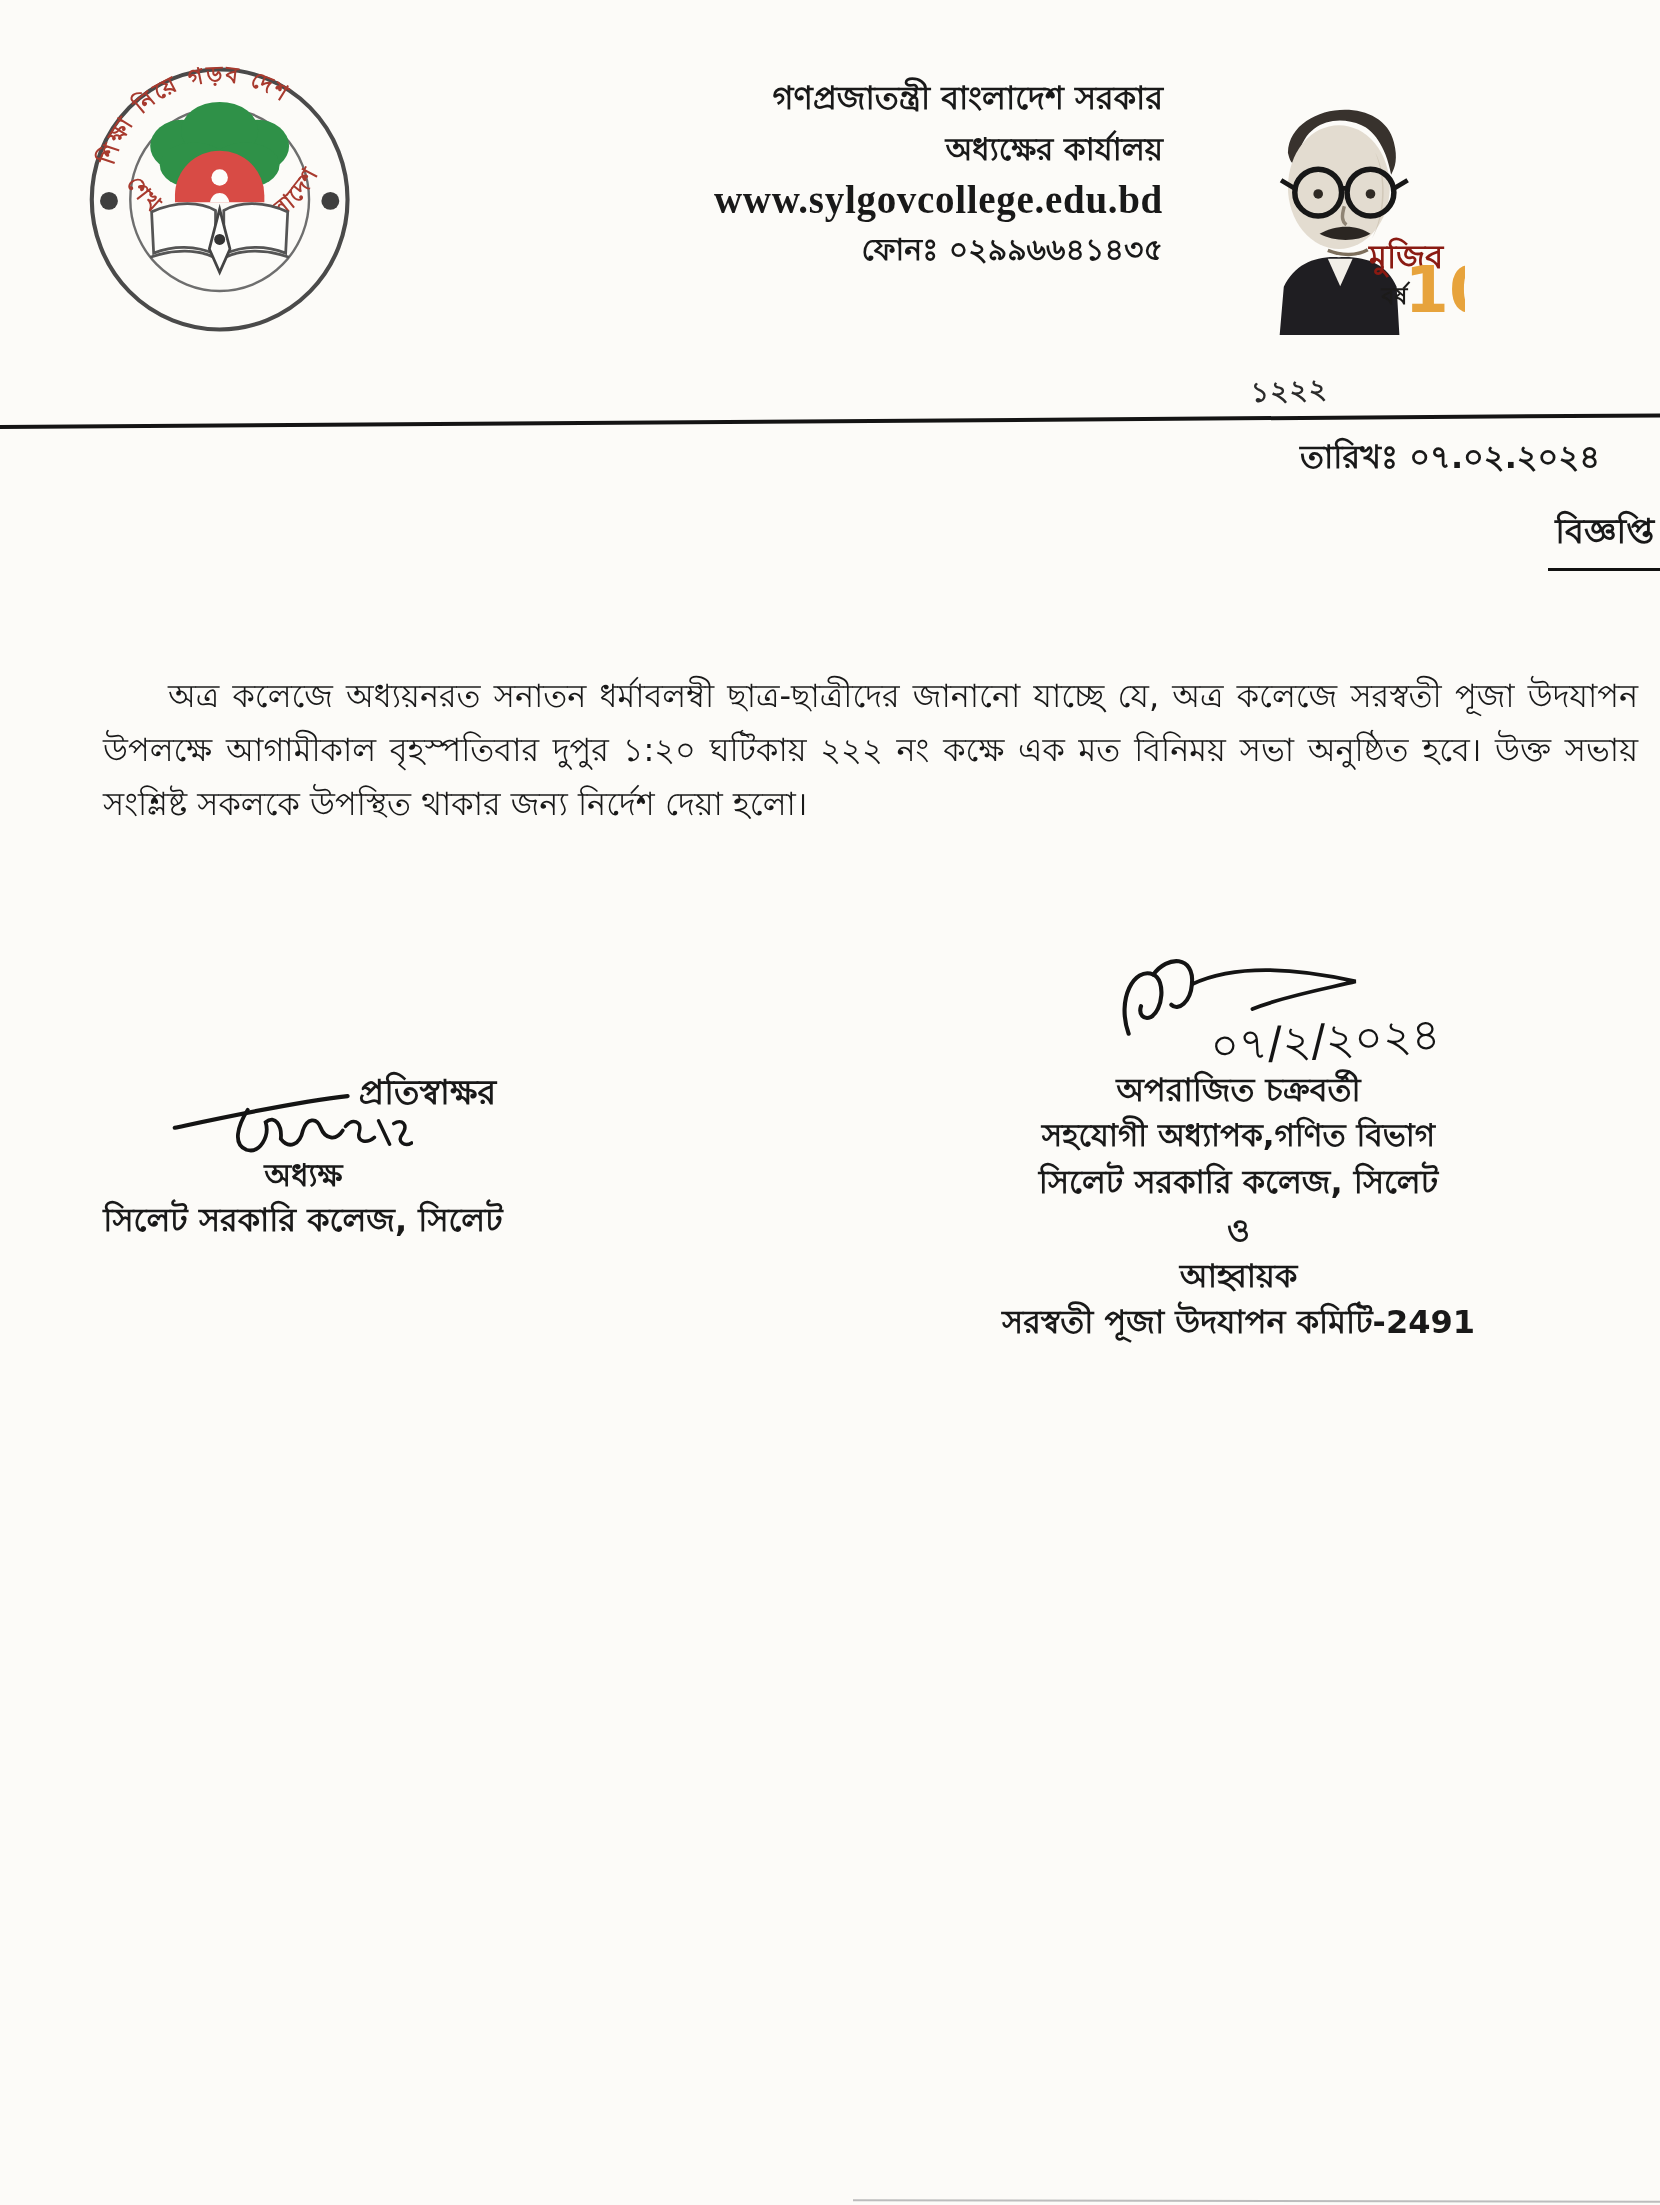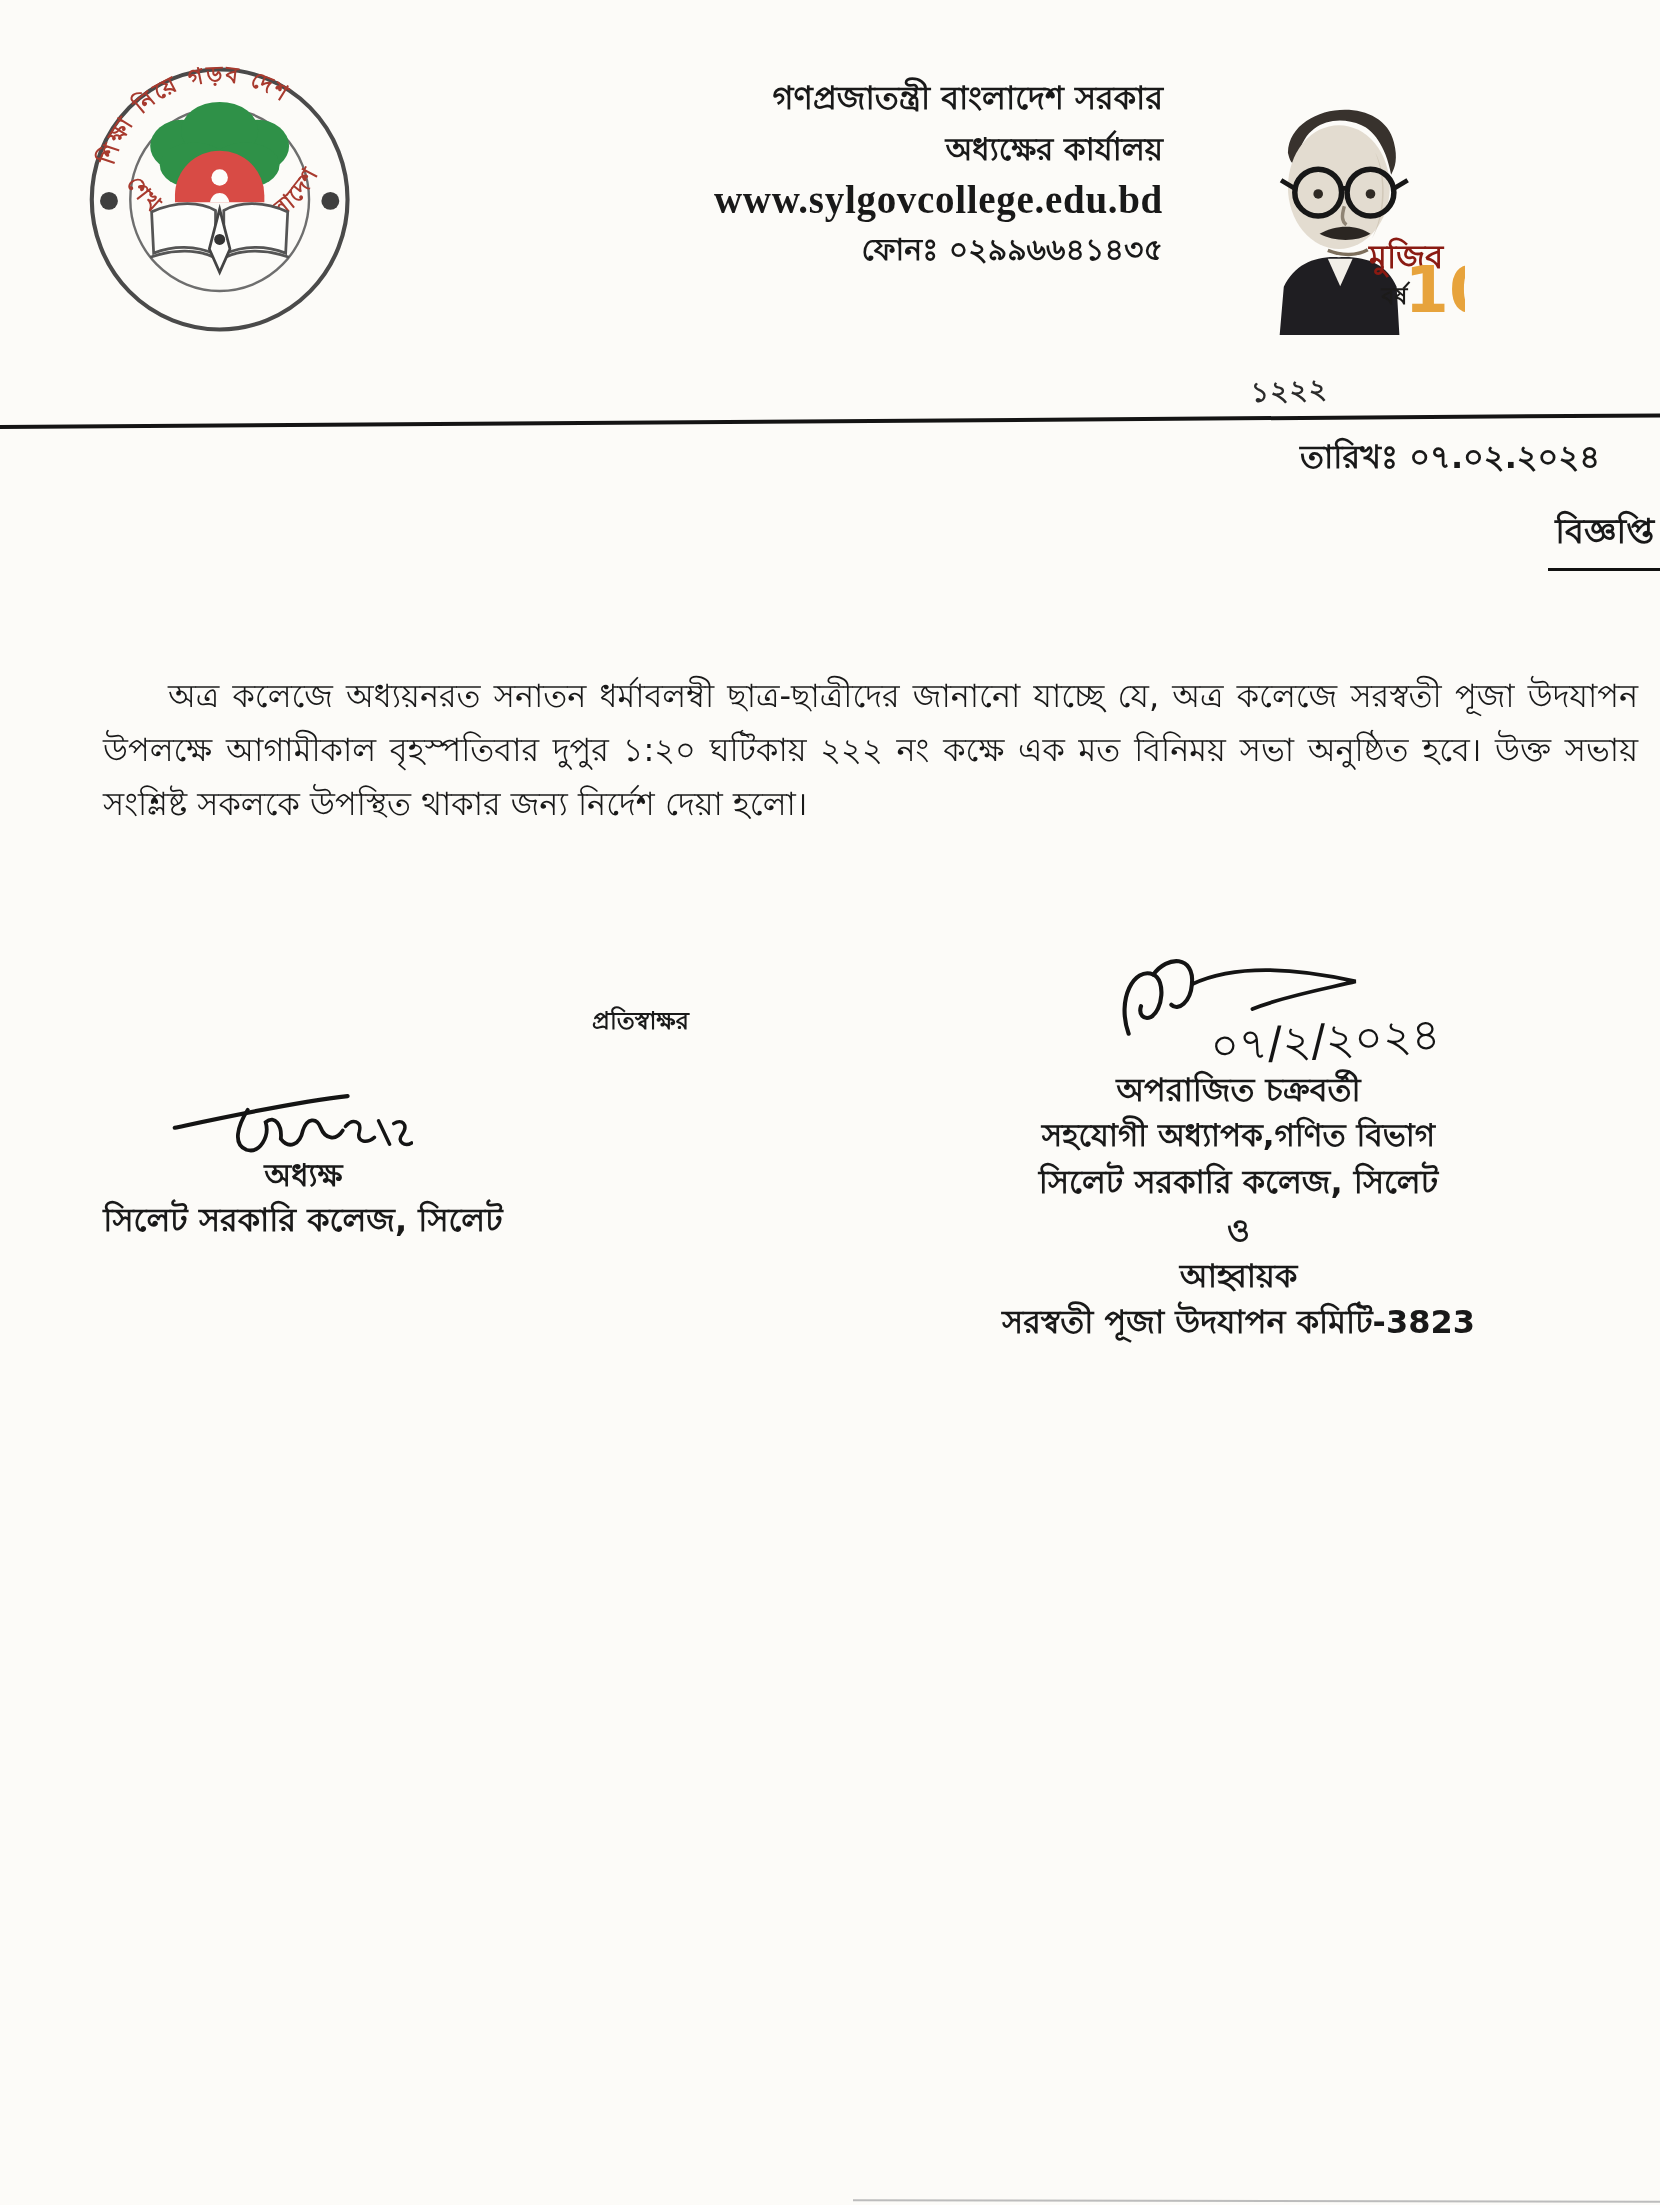--- a/index.html
+++ b/index.html
@@ -32,21 +32,21 @@
 
   #titlewrap { left:0; top:505px; width:1661px; text-align:right; }
   #titlewrap .t { display:inline-block; font-size:34px; font-weight:700;
                   border-bottom:3.4px solid #111; padding:0 6.9px 5.5px; }
 
   #bodypar { left:103px; top:637px; width:1535px; font-size:32px; line-height:54px;
              text-align:justify; text-indent:65px; font-weight:500; }
 
   
   .sigline { text-align:center; font-weight:600; }
-  #cs-label   { left:83px;  top:1002px; width:523px; text-align:right; font-size:24px; font-weight:700; padding-left:83px; }
+  #cs-label   { left:83px;  top:1066px; width:523px; text-align:center; font-size:34px; font-weight:700; padding-left:83px; }
   #cs-scrawl  { left:172px;  top:1078px; width:241px; height:83px; }
   #cs-role    { left:83px;  top:1151px; width:441px; font-size:31px; }
   #cs-org     { left:76px;  top:1195px; width:454px; font-size:32px; }
 
   #cv-scrawl  { left:1108px; top:951px; width:399px; height:131px; }
   #cv-name    { left:929px; top:1065px; width:619px; font-size:32px; }
   #cv-role    { left:929px; top:1111px; width:619px; font-size:31px; }
   #cv-org     { left:929px; top:1157px; width:619px; font-size:32px; }
   #cv-and     { left:929px; top:1206px; width:619px; font-size:31px; }
   #cv-title2  { left:929px; top:1251px; width:619px; font-size:32px; }
@@ -152,16 +152,16 @@
   <path d="M 30 120 C 12 70 38 22 66 34 C 84 42 80 86 62 96 C 52 100 44 92 48 80" fill="none" stroke="#141414" stroke-width="6" stroke-linecap="round"></path>
   <path d="M 66 34 C 86 6 126 6 122 48 C 120 74 102 88 92 78" fill="none" stroke="#141414" stroke-width="6" stroke-linecap="round"></path>
   <path d="M 122 48 C 190 16 280 26 360 44 C 330 52 260 64 210 84" fill="none" stroke="#141414" stroke-width="5.5" stroke-linecap="round"></path>
   <text x="150" y="160" font-size="64" fill="#141414" transform="rotate(-3 150 160)">০৭/২/২০২৪</text>
 </svg>
 <div id="cv-name" class="abs sigline">অপরাজিত চক্রবর্তী</div>
 <div id="cv-role" class="abs sigline">সহযোগী অধ্যাপক,গণিত বিভাগ</div>
 <div id="cv-org" class="abs sigline">সিলেট সরকারি কলেজ, সিলেট</div>
 <div id="cv-and" class="abs sigline">ও</div>
 <div id="cv-title2" class="abs sigline">আহ্বায়ক</div>
-<div id="cv-comm" class="abs sigline">সরস্বতী পূজা উদযাপন কমিটি-3823</div>
+<div id="cv-comm" class="abs sigline">সরস্বতী পূজা উদযাপন কমিটি-2491</div>
 
 <div id="scanline" class="abs"></div>
 
 
 </body></html>

